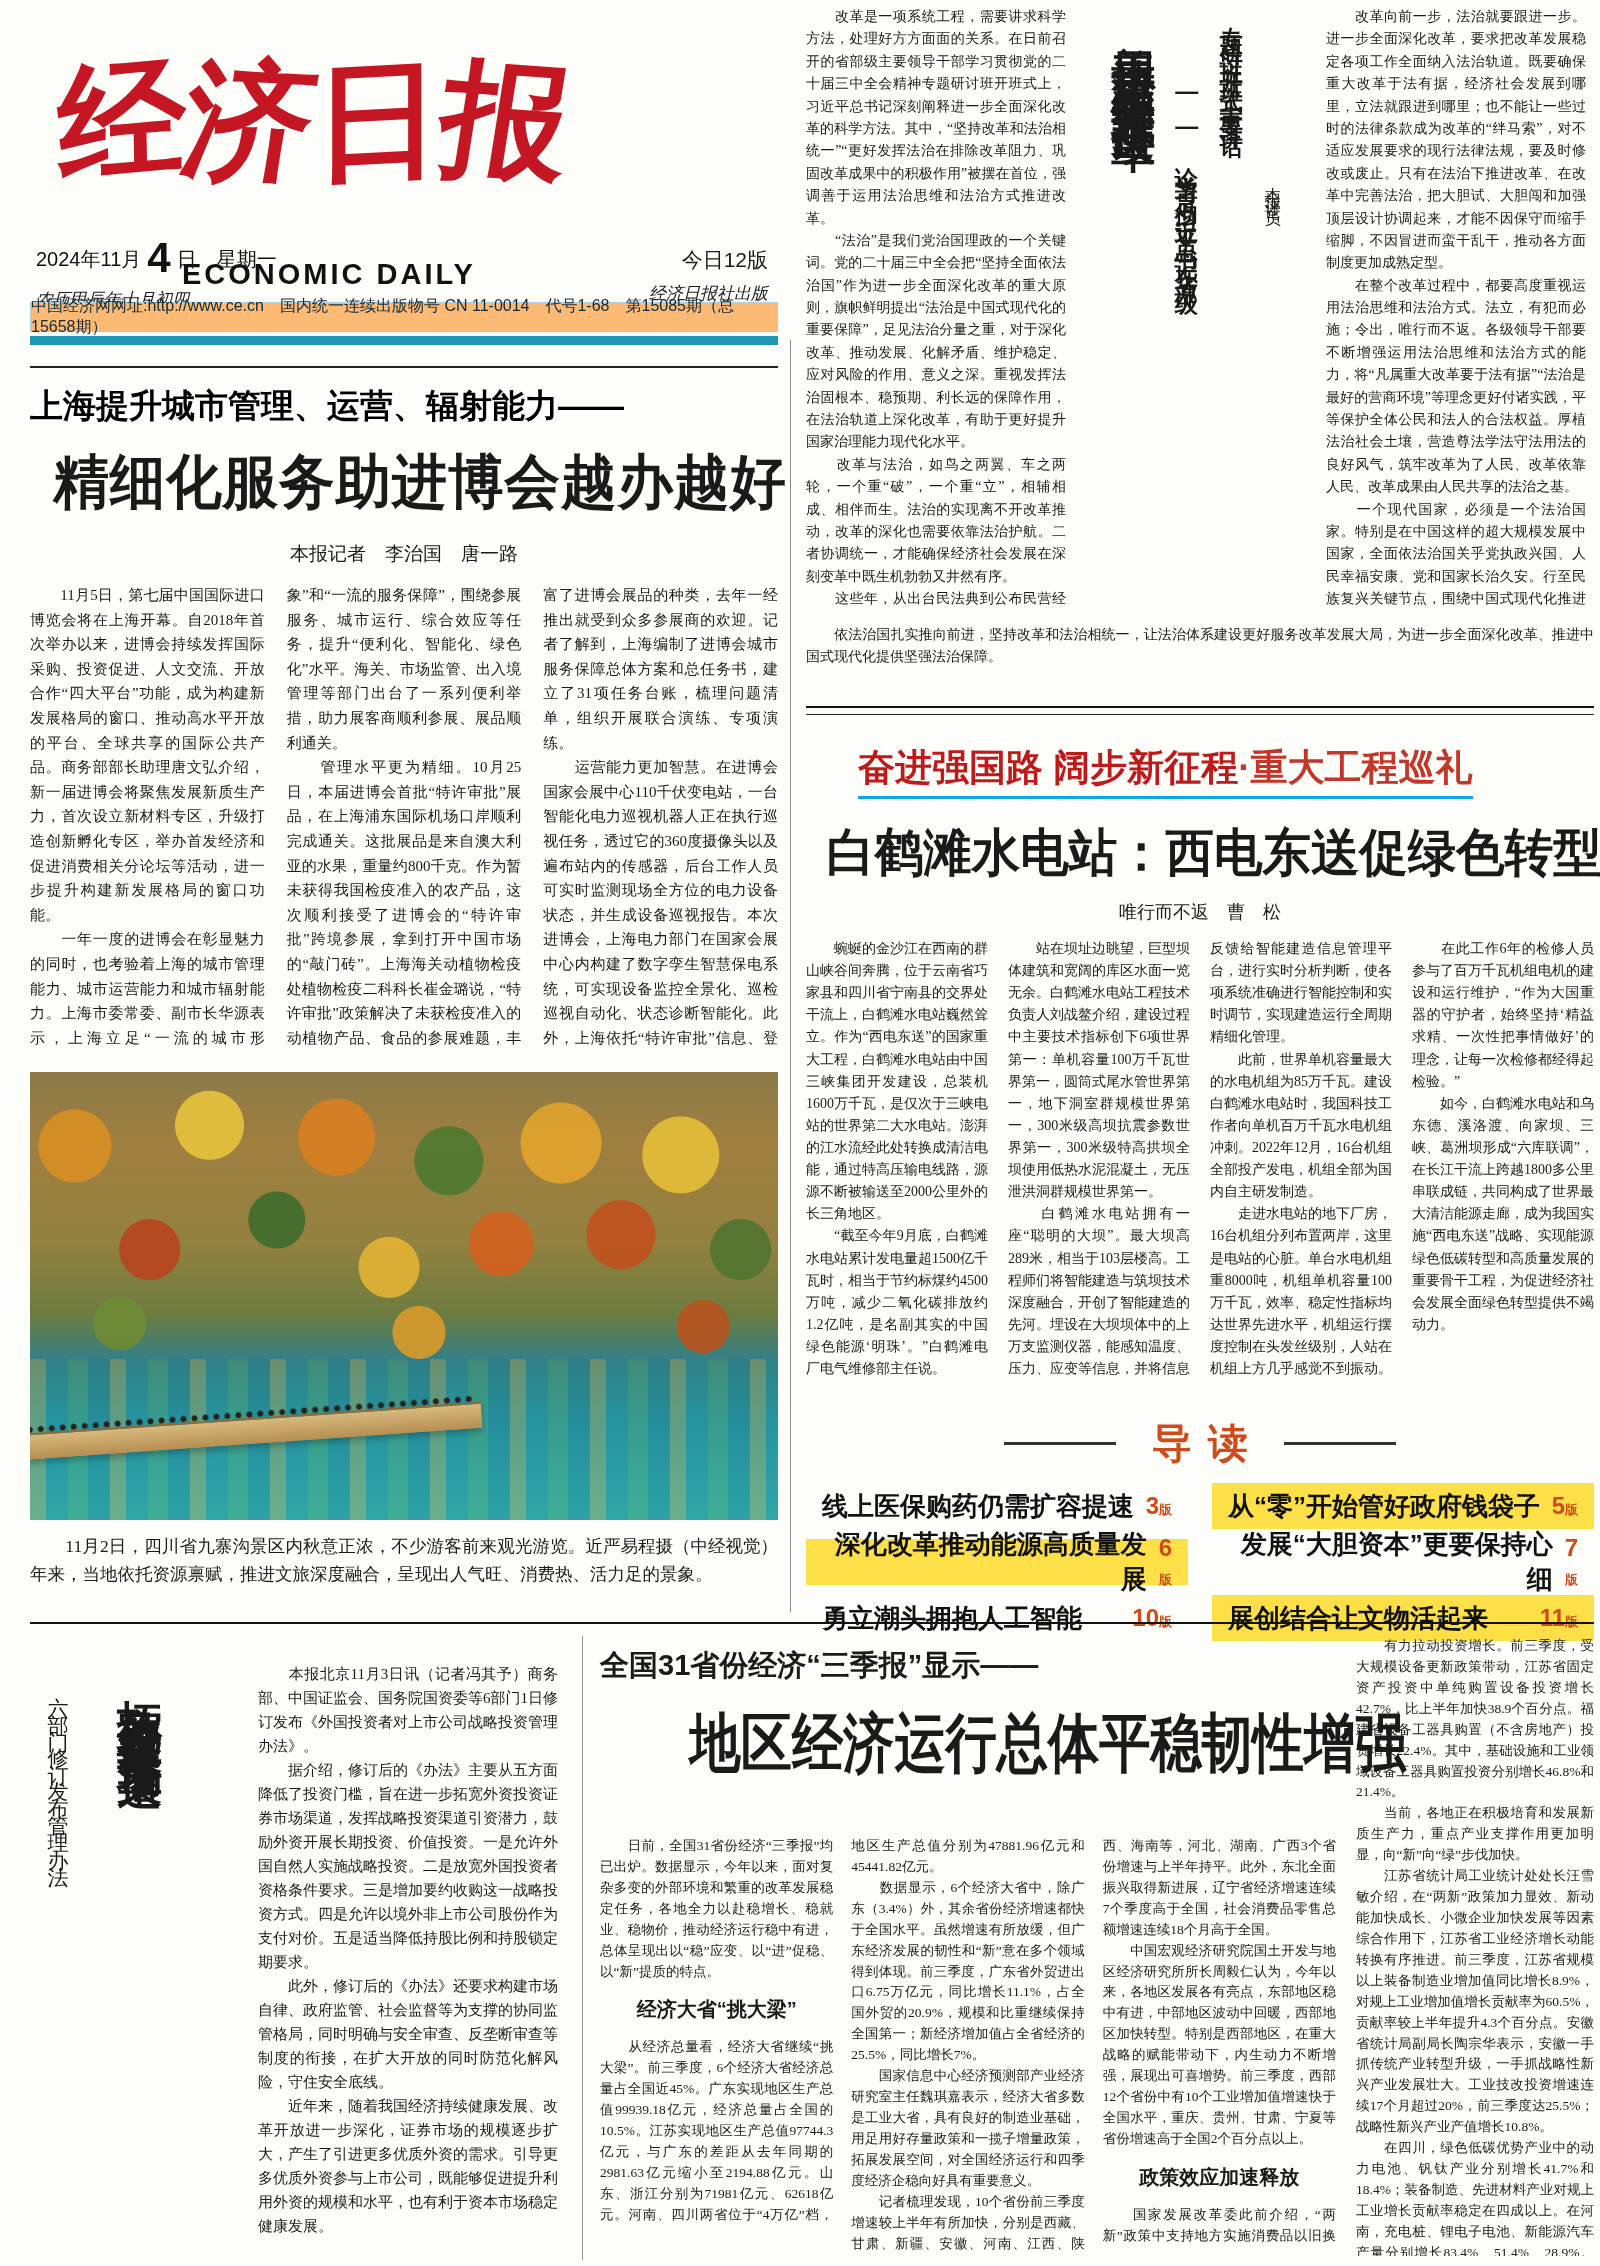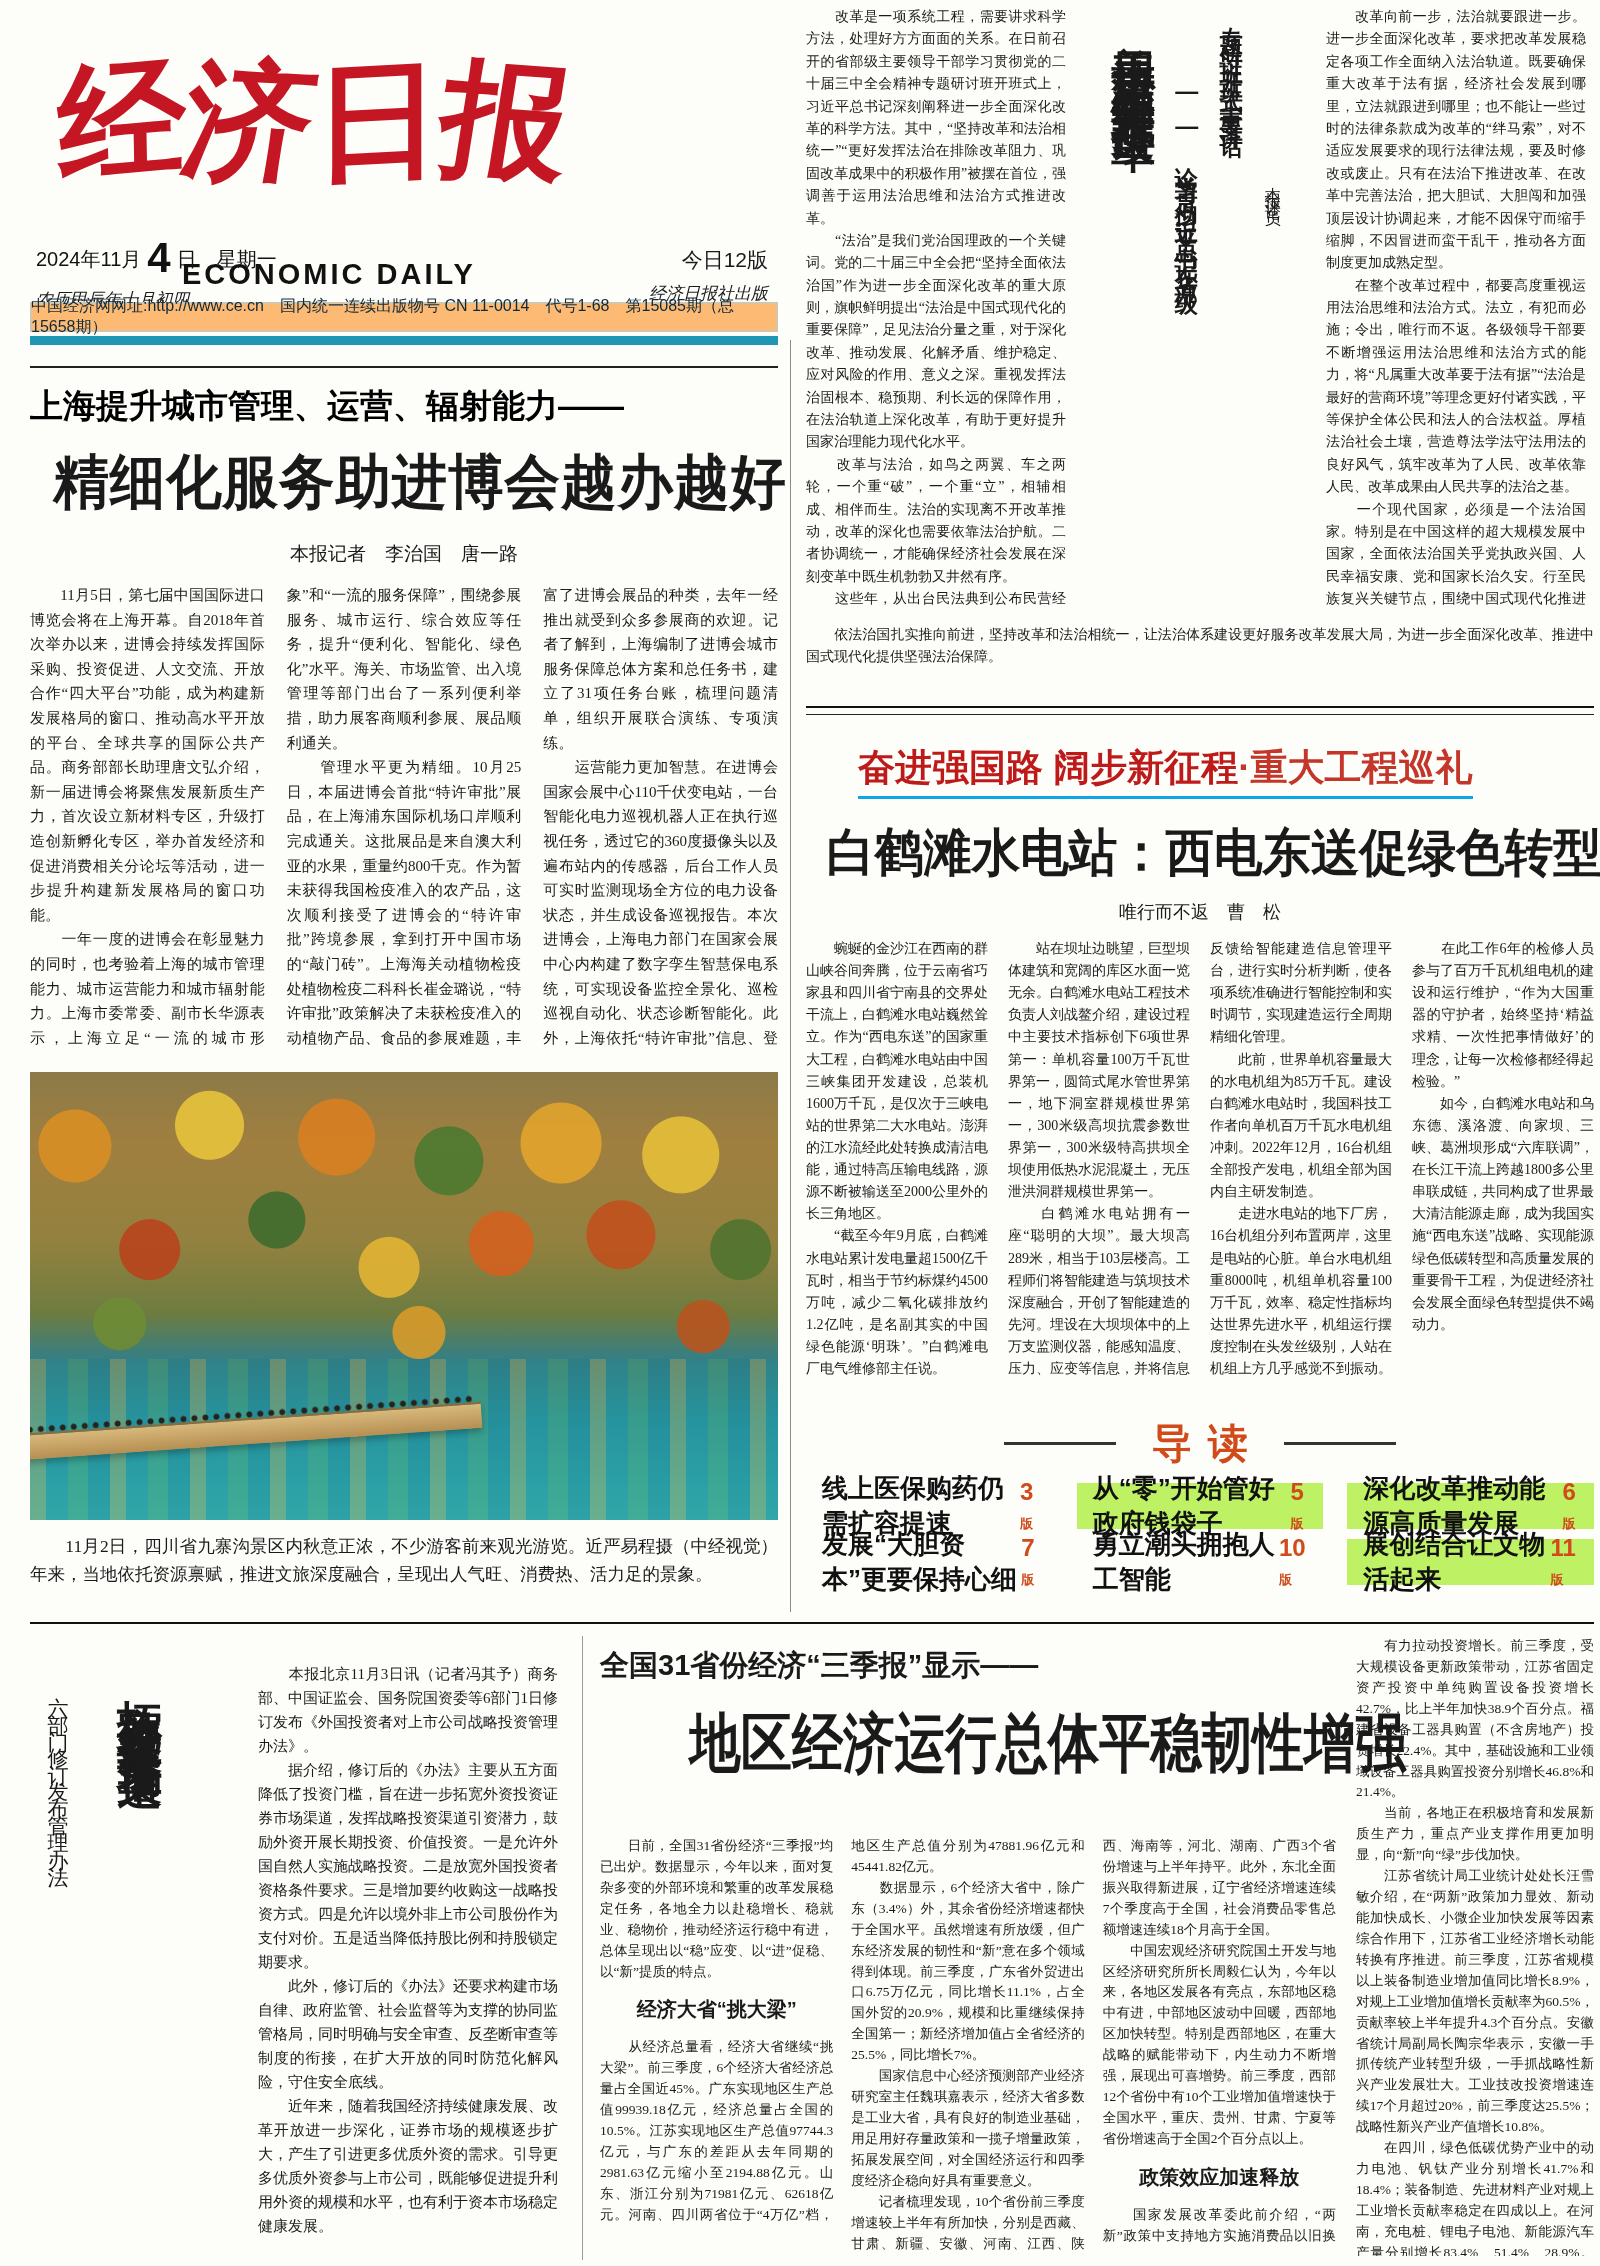--- a/index.html
+++ b/index.html
@@ -86,23 +86,23 @@
   .proj-headline span { display:inline-block; font-family:"Liberation Serif", serif; font-weight:bold; font-size:51px; transform:scaleX(0.95); }
   .proj-byline { margin-top:12px; text-align:center; font-size:18px; }
   .proj-body { margin-top:14px; height:468px; column-count:4; column-gap:20px; font-size:14px; line-height:1.58; text-align:justify; overflow:hidden; }
   .proj-body p { margin:0; }
 
   
   .daodu { position:absolute; left:806px; top:1416px; width:788px; height:196px; }
   .dd-titlerow { display:flex; align-items:center; justify-content:center; gap:20px; }
   .dd-line { width:112px; height:3px; background:#333; }
   .dd-title { font-family:"Liberation Sans", sans-serif; font-weight:bold; font-size:40px; color:#d04a1a; letter-spacing:16px; text-indent:16px; }
-  .dd-grid { margin-top:12px; display:grid; grid-template-columns:1fr 1fr 1fr; column-gap:24px; row-gap:10px; }
+  .dd-grid { margin-top:12px; display:grid; grid-template-columns:1fr 1fr; column-gap:24px; row-gap:10px;text-align:right; }
   .dd-item { height:46px; display:flex; align-items:center; justify-content:space-between; padding:0 16px; }
-  .dd-item.hl { background:#bef264; }
+  .dd-item.hl { background:#fde047; }
   .dd-text { font-family:"Liberation Sans", sans-serif; font-weight:bold; font-size:26px; color:#111; }
   .dd-page { font-family:"Liberation Sans", sans-serif; font-weight:bold; font-size:24px; color:#d04a1a; }
   .dd-page .ban { font-size:13px; }
 
   
   .bottom { position:absolute; left:30px; top:1622px; width:1564px; height:644px; border-top:2px solid #111; }
   .sec-article { position:absolute; left:0; top:20px; width:540px; height:610px; }
   .sec-vkicker { position:absolute; left:14px; top:36px; font-size:21px; letter-spacing:17px; }
   .sec-vhead { position:absolute; left:84px; top:20px; font-family:"Liberation Sans", sans-serif; font-weight:bold; font-size:45px; letter-spacing:6px; line-height:1.15; }
   .sec-body { position:absolute; left:228px; top:18px; width:300px; height:590px; overflow:hidden; font-size:15px; line-height:1.6; text-align:justify; }

